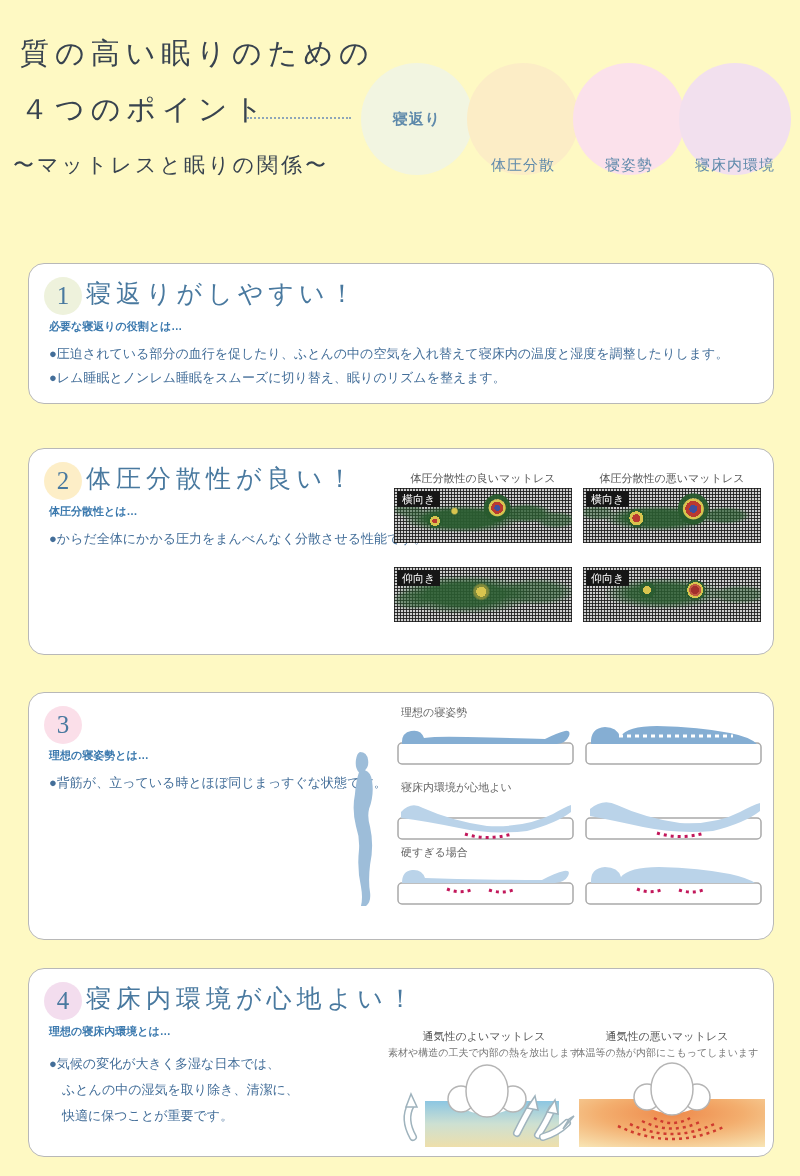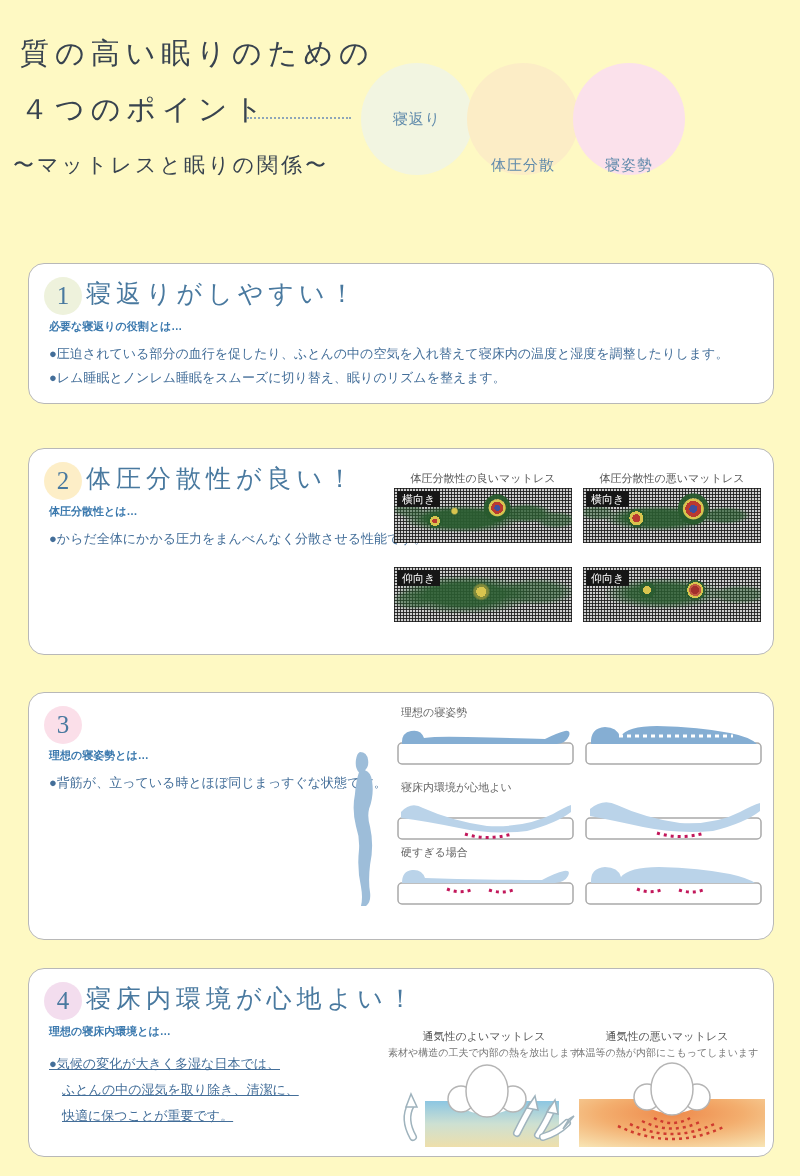--- a/index.html
+++ b/index.html
@@ -10,40 +10,40 @@
   
   .title-line1{position:absolute;left:20px;top:34px;font-size:29px;letter-spacing:6px;color:#38434f;}
   .title-line2{position:absolute;left:20px;top:90px;font-size:29px;letter-spacing:6px;color:#38434f;}
   .title-dots{position:absolute;left:247px;top:117px;width:104px;border-top:2px dotted #8ea6b8;}
   .subtitle{position:absolute;left:13px;top:151px;font-size:21px;letter-spacing:3px;color:#38434f;}
 
   .points-row{position:absolute;left:361px;top:63px;display:flex;}
   .point-circle{width:112px;height:112px;border-radius:50%;display:flex;align-items:center;justify-content:center;
                 font-size:15px;color:#5f8aab;letter-spacing:1px;}
   .point-circle + .point-circle{margin-left:-6px;align-items:flex-end;}
-  .pc1{background:#f2f5e1;}
+  .pc1{background:#f2f5e1;font-weight:bold;}
   .pc2{background:#fcedc6;}
   .pc3{background:#fbe1eb;}
   .pc4{background:#f2e0ee;}
 
   
   .sec{position:absolute;left:28px;width:744px;background:#fff;border:1.5px solid #b8b8b8;border-radius:16px;}
   .sec1{top:263px;height:139px;}
   .sec2{top:448px;height:205px;}
   .sec3{top:692px;height:246px;}
   .sec4{top:968px;height:187px;}
 
   .badge{position:absolute;left:15px;top:13px;width:38px;height:38px;border-radius:50%;
          display:flex;align-items:center;justify-content:center;font-size:25px;color:#49799f;}
   .bg1{background:#eef2dc;} .bg2{background:#fdeec7;} .bg3{background:#fbdfe9;} .bg4{background:#f3ddee;}
   .sec-title{position:absolute;left:57px;top:13px;font-size:25px;letter-spacing:5px;color:#49799f;white-space:nowrap;}
   .sec-sub{position:absolute;left:20px;top:55px;font-size:11px;font-weight:bold;color:#3b79ae;white-space:nowrap;}
   .bullets{position:absolute;left:20px;top:78px;font-size:13px;line-height:24px;color:#436e99;}
   .bullets div{white-space:nowrap;}
-  .sec4 .bullets{line-height:26px;text-decoration:underline;}
+  .sec4 .bullets{line-height:26px;}
   .cont{padding-left:13px;}
 
   
   .hm-col-title{position:absolute;width:178px;text-align:center;font-size:11px;color:#555;top:22px;white-space:nowrap;}
   .hm-colL{left:365px;} .hm-colR{left:554px;}
   .hm{position:absolute;width:178px;height:55px;background-color:#cdcdcd;}
   .hm .chip{position:absolute;left:3px;top:3px;background:#161616;color:#fff;font-size:11px;padding:1px 5px;line-height:14px;}
   .hmA{left:365px;top:39px;background-image:
     radial-gradient(circle 9px at 58% 36%, #3f4f9e 0 3px, #b93a31 3px 6px, #d8c44e 6px 8px, rgba(40,90,45,0) 9px),
     radial-gradient(circle 14px at 58% 36%, rgba(0,0,0,0) 0 8px, rgba(40,90,45,.95) 9px 13px, rgba(0,0,0,0) 14px),
@@ -116,20 +116,23 @@
 
   <div class="points-row">
     <div class="point-circle pc1">
       <span>寝返り</span>
     </div>
     <div class="point-circle pc2">
       <span>体圧分散</span>
     </div>
     <div class="point-circle pc3">
       <span>寝姿勢</span>
+    </div>
+    <div class="point-circle pc4">
+      <span>寝床内環境</span>
     </div>
   </div>
 
   <div class="sec sec1">
     <div class="badge bg1 serif">1</div>
     <div class="sec-title serif">寝返りがしやすい！</div>
     <div class="sec-sub">必要な寝返りの役割とは…</div>
     <div class="bullets">
       <div>●圧迫されている部分の血行を促したり、ふとんの中の空気を入れ替えて寝床内の温度と湿度を調整したりします。</div>
       <div>●レム睡眠とノンレム睡眠をスムーズに切り替え、眠りのリズムを整えます。</div>

